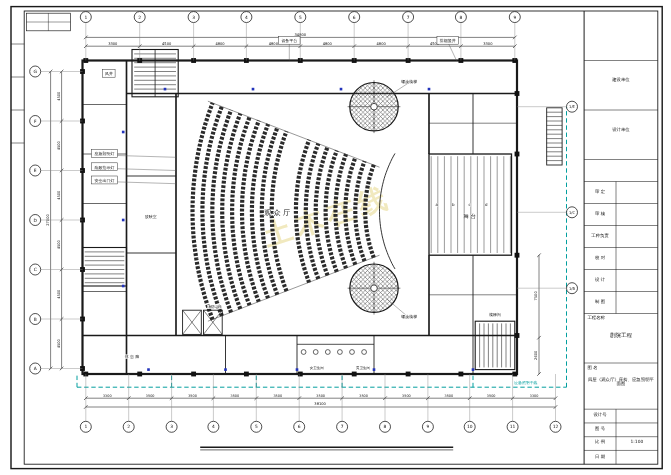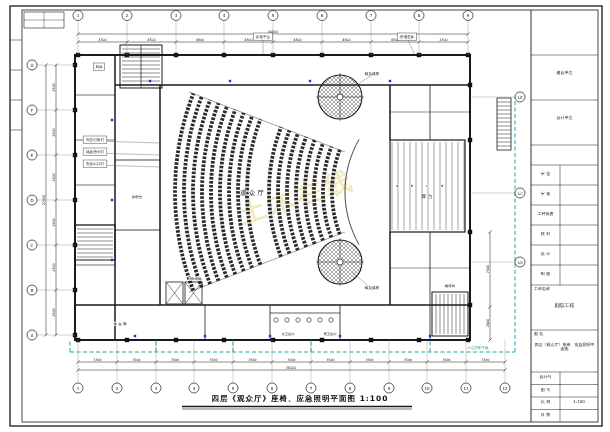--- a/index.html
+++ b/index.html
@@ -465,17 +465,13 @@
   <div class="tb c" style="left:533px;top:343px;width:63px;white-space:normal">四层《观众厅》座椅、应急照明平面图</div>
   <div class="tb c" style="left:531px;top:375px;width:29px">设计号</div>
   <div class="tb c" style="left:560px;top:375px;width:38px"></div>
   <div class="tb c" style="left:531px;top:387.5px;width:29px">图 号</div>
   <div class="tb c" style="left:560px;top:387.5px;width:38px"></div>
   <div class="tb c" style="left:531px;top:400px;width:29px">比 例</div>
   <div class="tb c" style="left:560px;top:400px;width:38px">1:100</div>
   <div class="tb c" style="left:531px;top:412.5px;width:29px">日 期</div>
   <div class="tb c" style="left:560px;top:412.5px;width:38px"></div>
 
-  <div class="caption">
-    <span>四层《观众厅》座椅、应急照明平面图</span>
-    <span>1:100</span>
-  </div>
 </div>
 
 </body></html>

